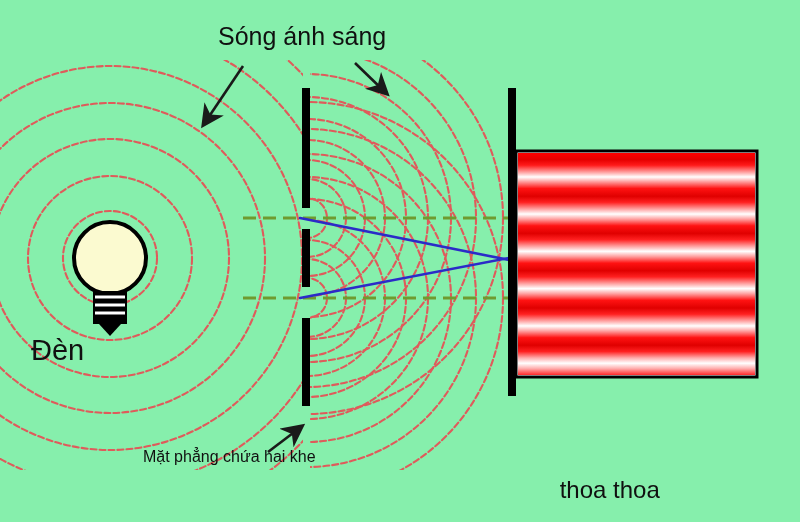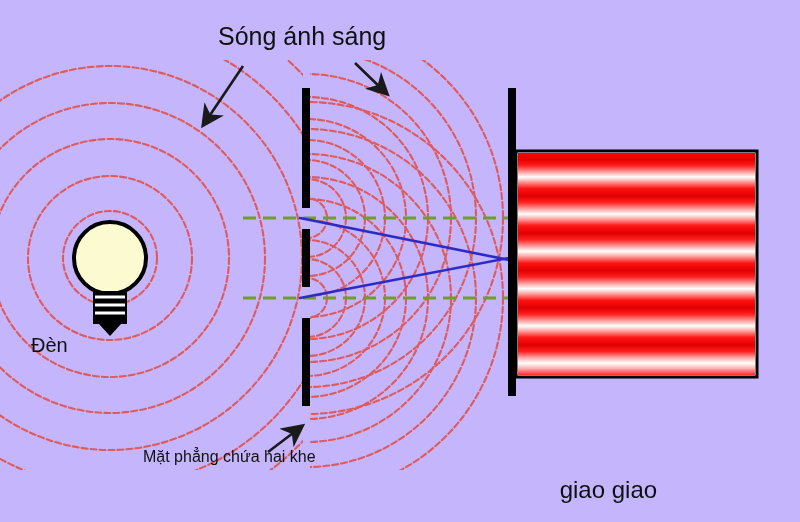--- a/index.html
+++ b/index.html
@@ -7,37 +7,37 @@
   body{
     width:800px;height:522px;
     background:#ffffff;
     font-family:"Liberation Sans", sans-serif;
     overflow:hidden;
     position:relative;
   }
   #stage{
     position:relative;
     width:800px;height:522px;
-    background:#c4b5fd;
+    background:#86efac;
   }
   #diagram{
     position:absolute;left:0;top:0;
     width:800px;height:522px;
   }
   .lbl{
     position:absolute;
     color:#101010;
     white-space:pre;
     line-height:1.15;
   }
   .lbl-sans{ font-family:"Liberation Sans", sans-serif; }
   .lbl-serif{ font-family:"Liberation Serif", serif; font-weight:bold; }
   #label-wave      { left:218px; top:22px;  font-size:25px; }
   #label-screen    { left:500px; top:47px;  font-size:28px; }
-  #label-lamp      { left:31px;  top:334px; font-size:20px; }
+  #label-lamp      { left:31px;  top:334px; font-size:29px; }
   #label-slitplane { left:143px; top:448px; font-size:16px; }
   #label-fringes   { left:533px; top:393px; font-size:24px; }
 </style>
 </head>
 <body>
 
 <div id="stage">
 
   <svg id="diagram" viewBox="0 0 800 522" xmlns="http://www.w3.org/2000/svg">
     <defs>
@@ -172,16 +172,16 @@
 
   <div class="lbl lbl-sans" id="label-wave">Sóng ánh sáng</div>
 
 
   <div class="lbl lbl-sans" id="label-lamp">Đèn</div>
 
   <div class="lbl lbl-sans" id="label-slitplane">Mặt phẳng chứa hai khe</div>
 
   <div class="lbl lbl-sans" id="label-fringes">
     <br>
-    <span>giao giao</span>
+    <span>thoa thoa</span>
   </div>
 
 </div>
 
 </body></html>

